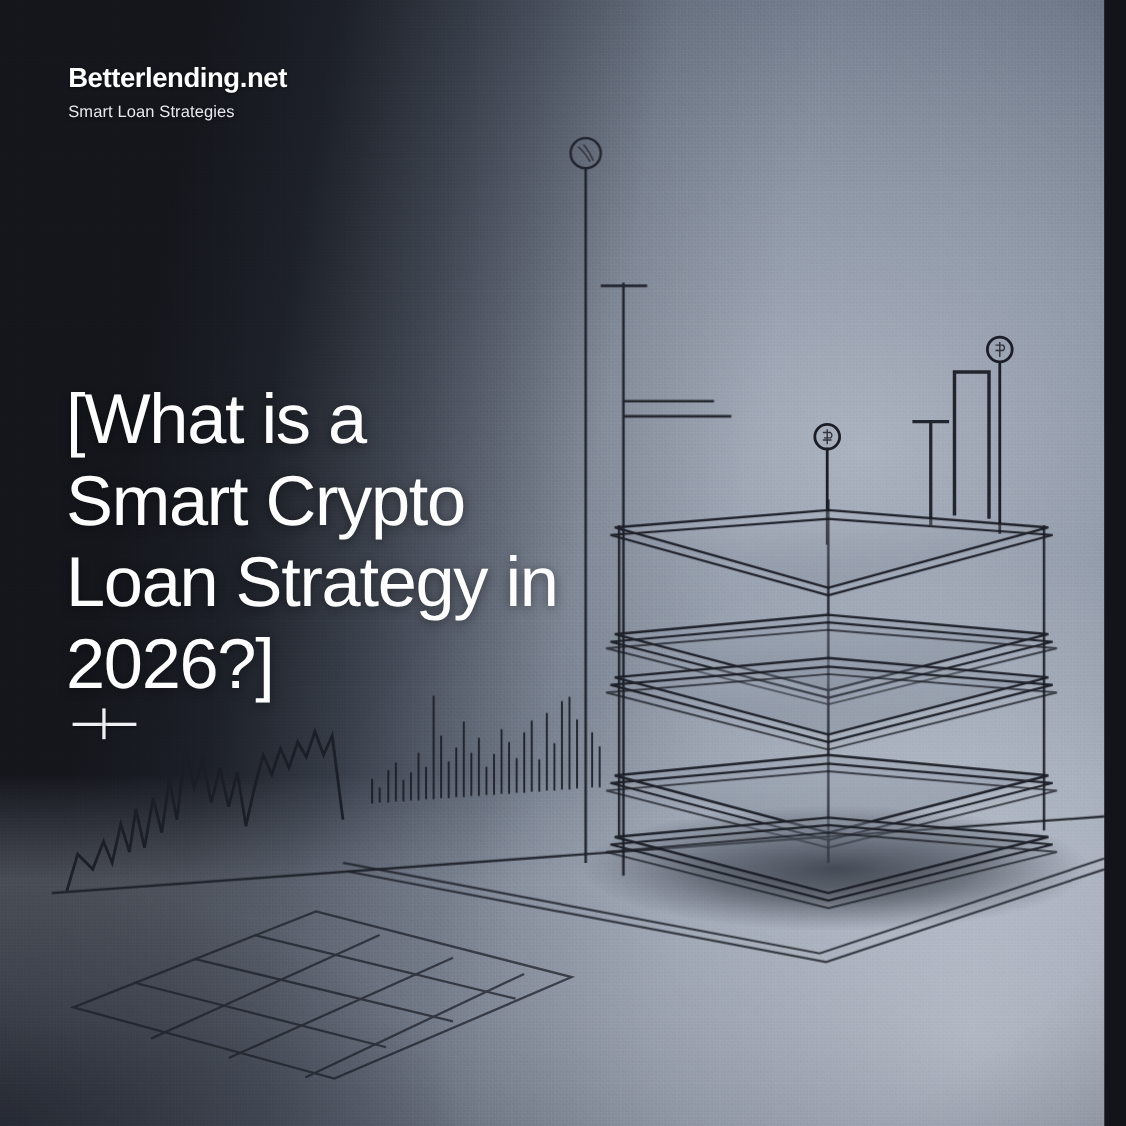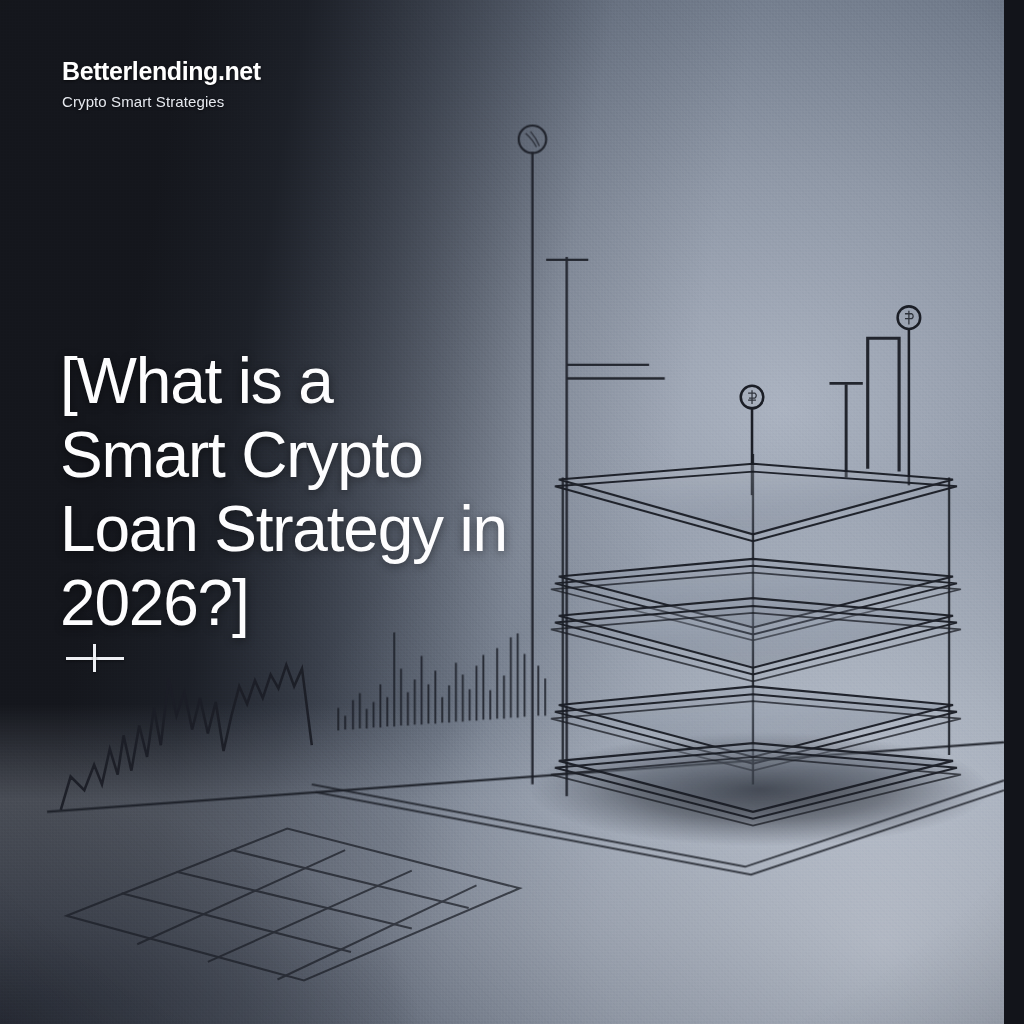--- a/index.html
+++ b/index.html
@@ -248,21 +248,21 @@
         <polygon points="768,772 980,790 768,842 562,790" stroke-width="1.8" opacity="0.8"></polygon>
       </g>
     </g>
   </svg>
 
   <div class="bg-noise"></div>
   <div class="bg-vignette"></div>
 
   <div class="brand">
     <div class="brand-name">Betterlending.net</div>
-    <div class="brand-sub">Crypto Smart Strategies</div>
+    <div class="brand-sub">Smart Loan Strategies</div>
   </div>
 
   <div class="headline">[What is a
 Smart Crypto
 Loan Strategy in
 2026?]</div>
 
   <div class="plus-mark"></div>
 
 </div>

